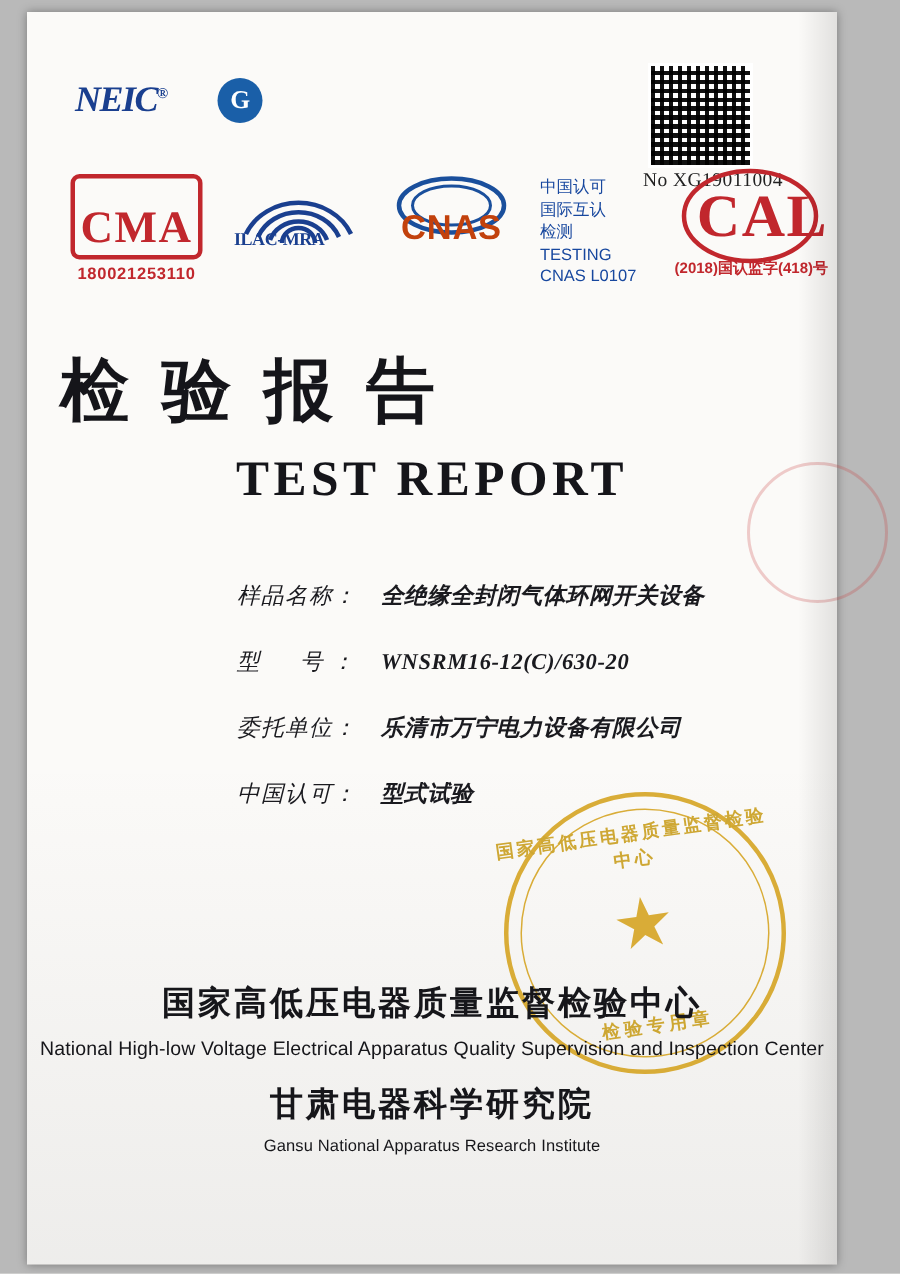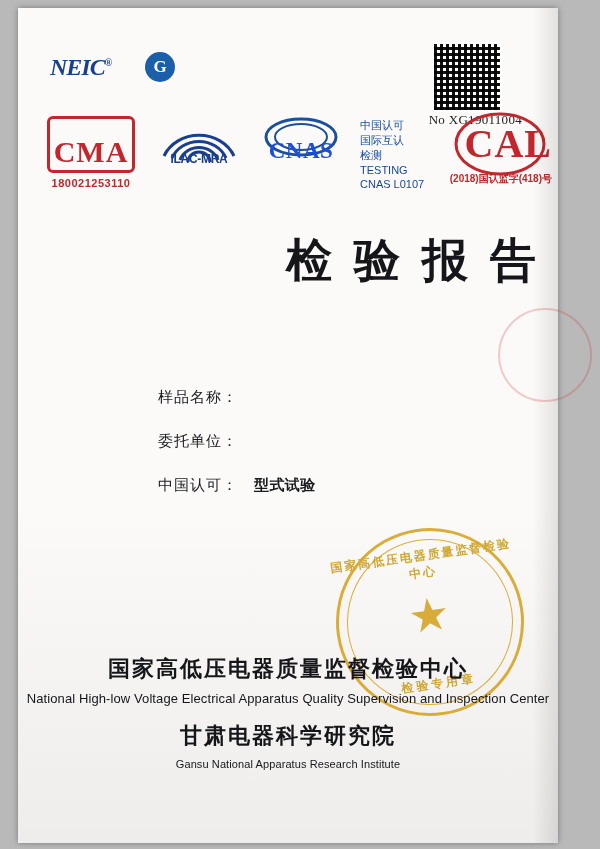--- a/index.html
+++ b/index.html
@@ -116,21 +116,22 @@
     font-weight: bold;
     color: #c1272d;
     letter-spacing: 0.5px;
   }
 
   
   .ilac-box {
     width: 86px;
     height: 64px;
     position: relative;
-    text-align: center;
+    text-align: left;
+    font-family: Liberation Serif, serif;
   }
   .ilac-arcs {
     position: absolute;
     left: 0; top: 0;
     width: 86px; height: 64px;
   }
   .ilac-text {
     position: absolute;
     left: 0;
     top: 36px;
@@ -146,24 +147,24 @@
     width: 90px;
     text-align: center;
     position: relative;
   }
   .cnas-ring {
     width: 78px; height: 46px;
     margin: 0 auto;
     position: relative;
   }
   .cnas-label {
-    font-family: Liberation Serif, serif;
+    font-family: Liberation Sans, sans-serif;
     font-size: 23px;
     font-weight: bold;
-    color: #1d4ed8;
+    color: #c2410c;
     letter-spacing: 0.5px;
     position: absolute;
     left: 0; right: 0;
     top: 22px;
   }
 
   
   .cnas-cn {
     font-size: 11px;
     color: #17479e;
@@ -214,21 +215,21 @@
     font-size: 13px;
     color: #222;
     letter-spacing: 0.3px;
   }
 
   
   .title-cn {
     position: absolute;
     left: 0; right: 0;
     top: 222px;
-    text-align: right;
+    text-align: left;
     font-family: "Liberation Serif", serif;
     font-size: 46px;
     font-weight: bold;
     letter-spacing: 22px;
     text-indent: 22px;
     color: #15151a;
   }
   .title-en {
     position: absolute;
     left: 0; right: 0;
@@ -240,20 +241,21 @@
     letter-spacing: 3px;
     color: #15151a;
   }
 
   
   .fields {
     position: absolute;
     left: 140px;
     top: 380px;
     width: 360px;
+    font-style: italic;
   }
   .field {
     display: flex;
     align-items: baseline;
     margin-bottom: 25px;
     font-family: "Liberation Serif", serif;
     color: #1a1a1f;
   }
   .field .lbl {
     font-size: 15px;
@@ -412,29 +414,36 @@
       <div class="cal-box">
         <svg width="100" height="66" viewBox="0 0 100 66" style="position:absolute;left:2px;top:-4px;">
           <ellipse cx="50" cy="32" rx="44" ry="30" fill="none" stroke="#c1272d" stroke-width="3"></ellipse>
         </svg>
         <div class="cal-text" style="position:relative;top:8px;">CAL</div>
         <div class="cal-num" style="position:relative;top:14px;">(2018)国认监字(418)号</div>
       </div>
     </div>
 
     <div class="title-cn">检验报告</div>
+    <div class="title-en">TEST REPORT</div>
 
     <div class="artifact-circle"></div>
 
     <div class="fields">
       <div class="field">
         <span class="lbl">样品名称：</span>
+        <span class="val">全绝缘全封闭气体环网开关设备</span>
+      </div>
+      <div class="field model">
+        <span class="lbl">型　号：</span>
+        <span class="val">WNSRM16-12(C)/630-20</span>
       </div>
       <div class="field">
         <span class="lbl">委托单位：</span>
+        <span class="val">乐清市万宁电力设备有限公司</span>
       </div>
       <div class="field">
         <span class="lbl">中国认可：</span>
         <span class="val">型式试验</span>
       </div>
     </div>
 
     <div class="seal">
       <div class="seal-inner"></div>
       <div class="seal-top-text">国家高低压电器质量监督检验中心</div>

